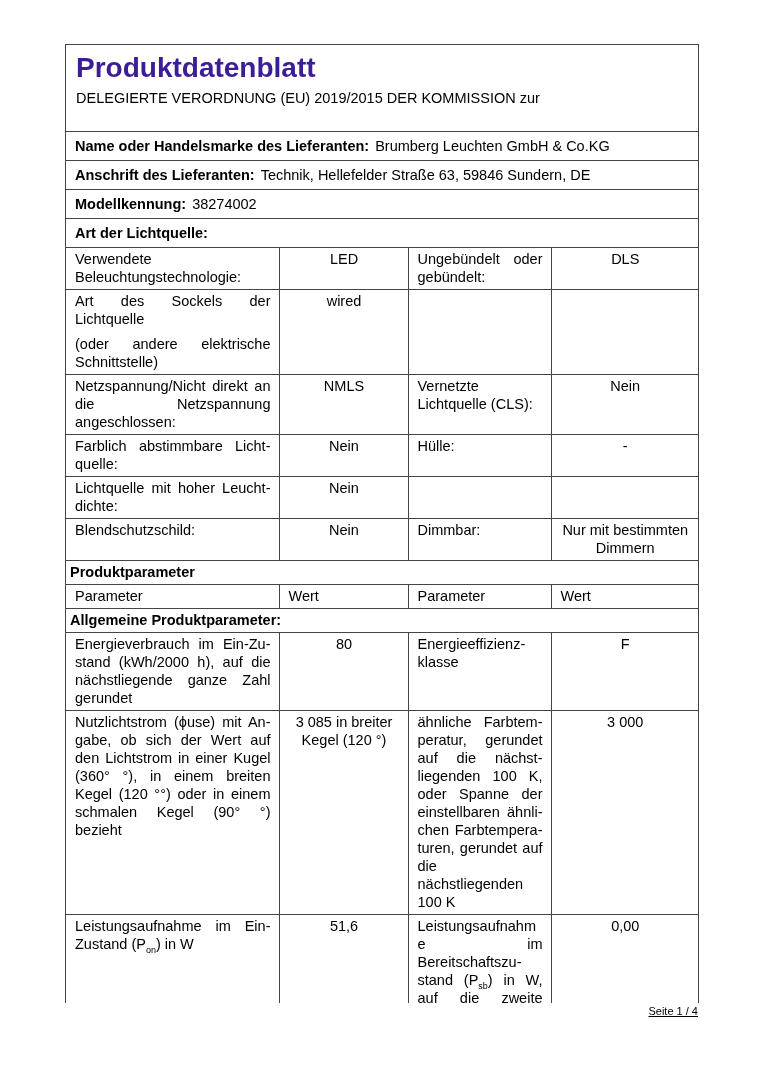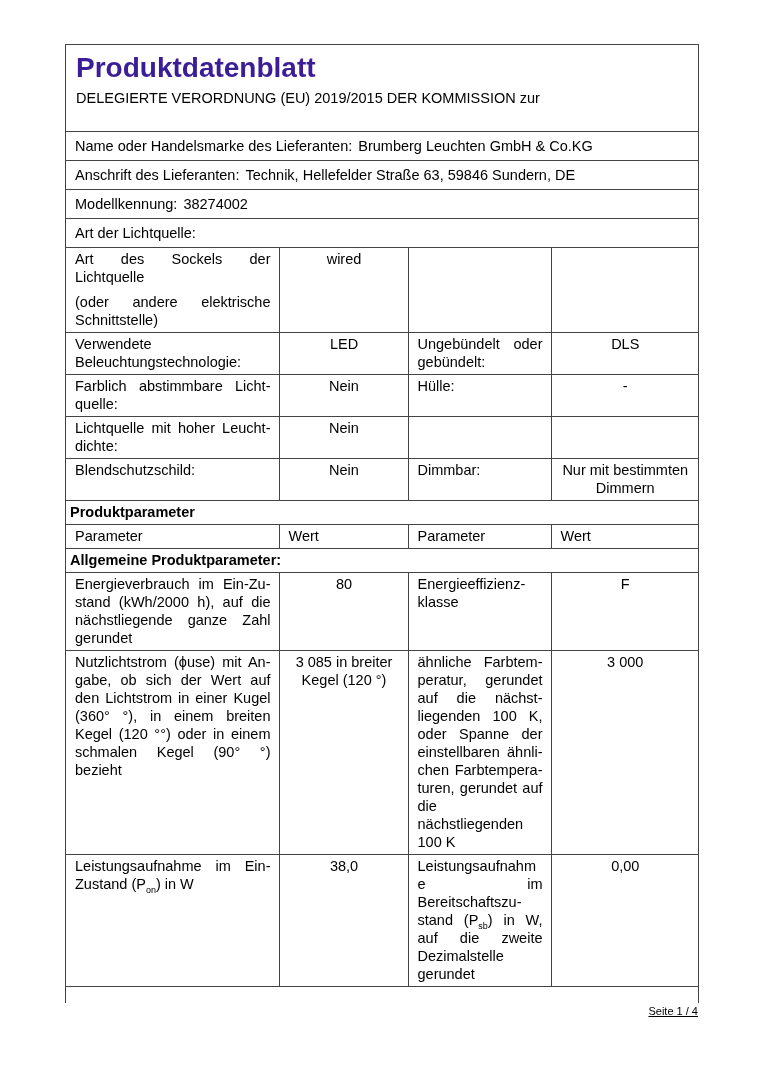--- a/index.html
+++ b/index.html
@@ -10,21 +10,21 @@
   }
   .page{position:relative;width:764px;height:1080px;background:#fff;}
   .doc{
     position:absolute;left:65px;top:44px;width:632px;height:958px;
     border:1px solid #444;border-bottom:none;overflow:hidden;background:#fff;
   }
   .doc-header{box-sizing:border-box;height:87px;padding:6px 10px 20px;border-bottom:1px solid #444;}
   .doc-title{margin:0 0 3px 0;font-size:28px;line-height:34px;font-weight:bold;color:#3b1d98;letter-spacing:0;}
   .sub{margin:0;font-size:14.5px;line-height:21px;}
   .info-row{border-bottom:1px solid #444;padding:4px 9px;font-size:14.5px;line-height:20px;}
-  .info-label{font-weight:normal;margin-top:25px;}
+  .info-label{font-weight:bold;margin-top:25px;}
   .info-value{margin-left:6px;}
   table.spec{width:100%;border-collapse:collapse;table-layout:fixed;}
   table.spec td{
     border:1px solid #444;padding:2px 8px 3px 9px;vertical-align:top;
     font-size:14.5px;line-height:18px;word-wrap:break-word;
   }
   table.spec tr td:first-child{border-left:none;}
   table.spec tr td:last-child{border-right:none;}
   table.spec tr:first-child td{border-top:none;}
   td.lbl{text-align:justify;}
@@ -54,30 +54,36 @@
       </div>
     <table class="spec">
       <colgroup>
         <col style="width:213px">
         <col style="width:129px">
         <col style="width:143px">
         <col style="width:147px">
       </colgroup>
       <tbody id="spec-tbody">
           <tr>
+            <td class="lbl">Verwendete Beleuchtungstech­nologie:</td>
+            <td class="val">LED</td>
+            <td class="lbl">Ungebündelt oder gebündelt:</td>
+            <td class="val">DLS</td>
+          </tr>
+          <tr>
             <td class="lbl">Art des Sockels der Lichtquelle<span class="para-gap"></span>(oder andere elektrische Schnittstelle)</td>
             <td class="val">wired</td>
             <td class="lbl"></td>
             <td class="val"></td>
           </tr>
           <tr>
-            <td class="lbl">Verwendete Beleuchtungstech­nologie:</td>
-            <td class="val">LED</td>
-            <td class="lbl">Ungebündelt oder gebündelt:</td>
-            <td class="val">DLS</td>
+            <td class="lbl">Netzspannung/Nicht direkt an die Netzspannung angeschlos­sen:</td>
+            <td class="val">NMLS</td>
+            <td class="lbl">Vernetzte Lichtquel­le (CLS):</td>
+            <td class="val">Nein</td>
           </tr>
           <tr>
             <td class="lbl">Farblich abstimmbare Licht­quelle:</td>
             <td class="val">Nein</td>
             <td class="lbl">Hülle:</td>
             <td class="val">-</td>
           </tr>
           <tr>
             <td class="lbl">Lichtquelle mit hoher Leucht­dichte:</td>
             <td class="val">Nein</td>
@@ -109,21 +115,21 @@
             <td class="val">F</td>
           </tr>
           <tr>
             <td class="lbl">Nutzlichtstrom (ϕuse) mit An­gabe, ob sich der Wert auf den Lichtstrom in einer Kugel (360° °), in einem breiten Kegel (120 °°) oder in einem schmalen Kegel (90° °) bezieht</td>
             <td class="val">3&nbsp;085 in brei­ter Kegel (120&nbsp;°)</td>
             <td class="lbl">ähnliche Farbtem­peratur, gerundet auf die nächst­liegenden 100 K, oder Spanne der einstellbaren ähnli­chen Farbtempera­turen, gerundet auf die nächstliegenden 100 K</td>
             <td class="val">3&nbsp;000</td>
           </tr>
           <tr>
             <td class="lbl">Leistungsaufnahme im Ein-Zu­stand (P<sub>on</sub>) in W</td>
-            <td class="val">38,0</td>
+            <td class="val">51,6</td>
             <td class="lbl">Leistungsaufnahme im Bereitschaftszu­stand (P<sub>sb</sub>) in W, auf die zweite Dezimal­stelle gerundet</td>
             <td class="val">0,00</td>
           </tr>
         </tbody>
     </table>
   </div>
   <div class="footer">Seite 1 / 4</div>
 </div>
 
 </body></html>

